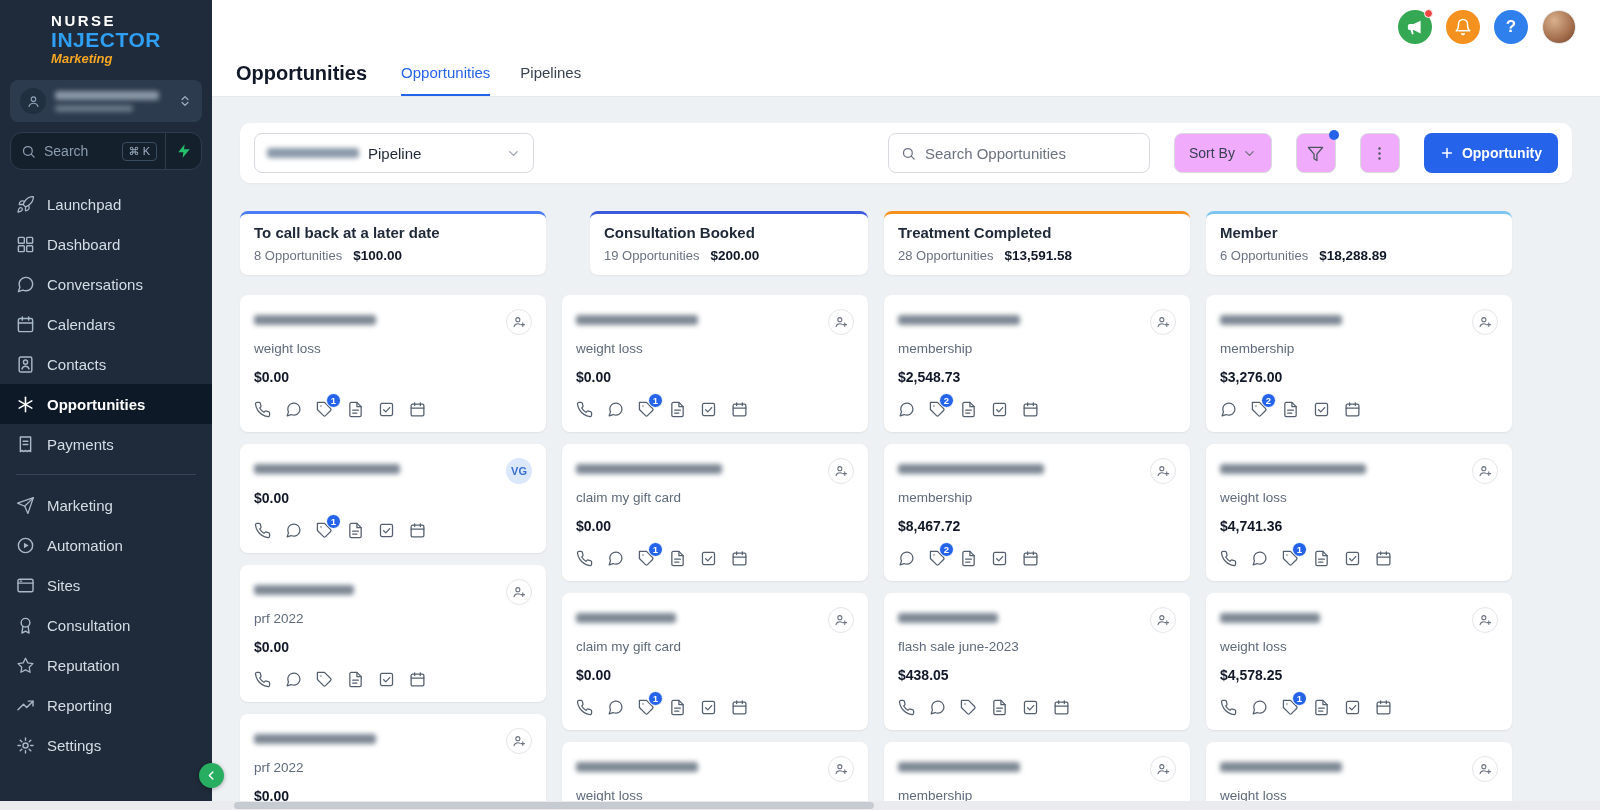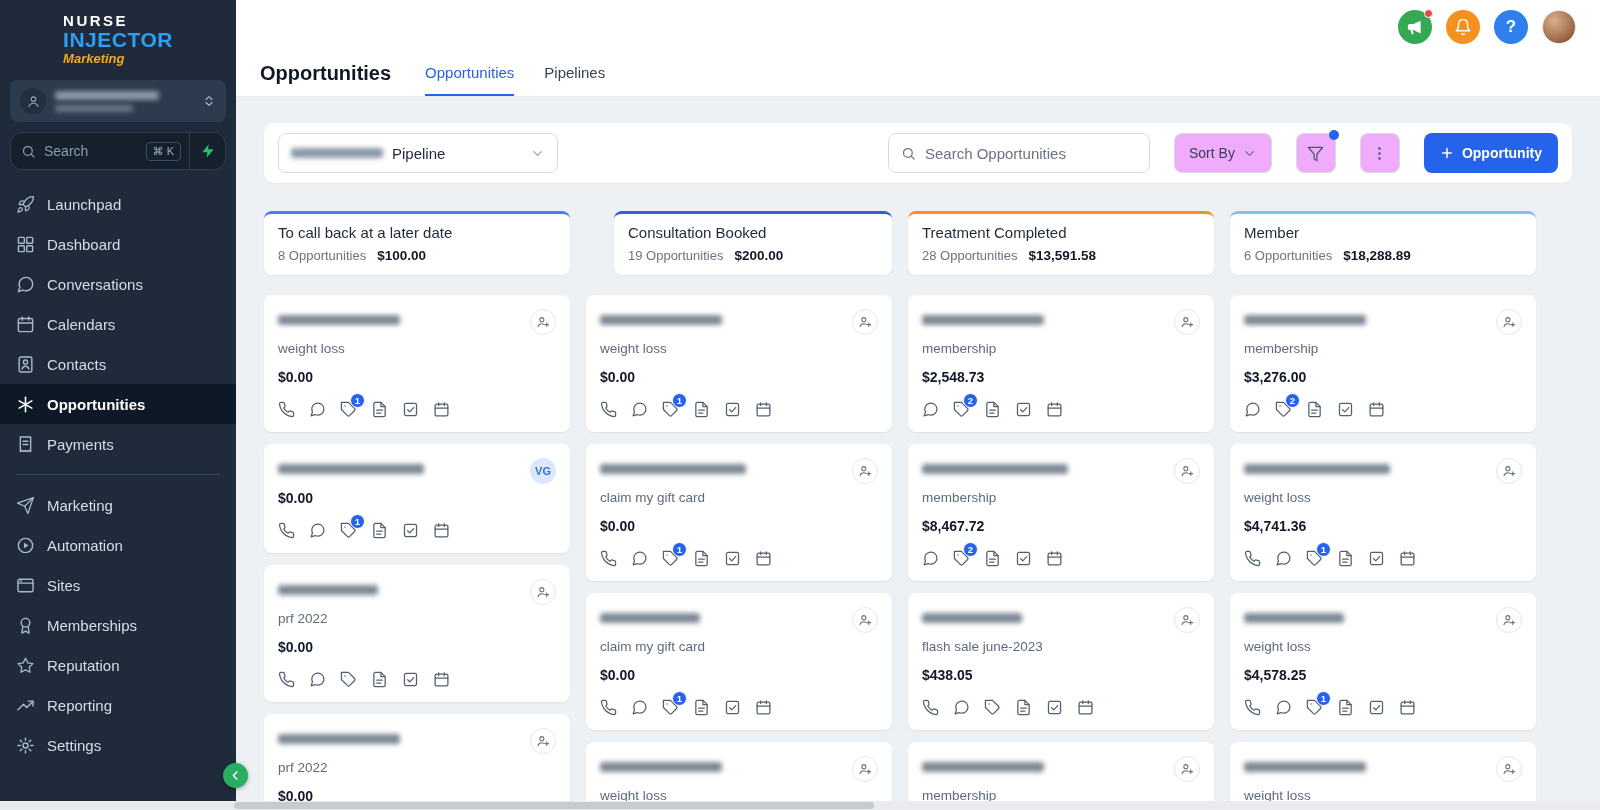--- a/index.html
+++ b/index.html
@@ -4,21 +4,21 @@
 <style>
   * { box-sizing: border-box; margin: 0; padding: 0; }
   html,body { width:1600px; height:810px; overflow:hidden; }
   body { font-family:"Liberation Sans", sans-serif; background:#eef1f4; color:#111827; }
   .icon svg { width:100%; height:100%; display:block; }
   .icon { display:inline-block; }
 
   .app { display:flex; width:100%; height:100%; }
 
   
-  .sidebar { width:236px; flex-shrink:0; background:#1f2b3a; position:relative; display:flex; flex-direction:column;justify-content:flex-end; }
+  .sidebar { width:212px; flex-shrink:0; background:#1f2b3a; position:relative; display:flex; flex-direction:column;justify-content:flex-end; }
   .logo { padding:13px 0 8px; text-align:center; line-height:1.08; }
   .logo-inner { display:inline-block; text-align:left; }
   .logo .l1 { color:#ffffff; font-weight:700; font-size:15px; letter-spacing:2.5px; }
   .logo .l2 { color:#2e9ff2; font-weight:800; font-size:21px; letter-spacing:.5px; }
   .logo .l3 { color:#f6a623; font-weight:700; font-style:italic; font-size:13px; }
   .account { margin:6px 10px 0; background:#2c3b4d; border-radius:8px; padding:8px 10px; display:flex; align-items:center; gap:9px; cursor:pointer; }
   .avatar-sm { width:26px; height:26px; border-radius:50%; background:#203041; color:#8fa3b8; display:flex; align-items:center; justify-content:center; flex-shrink:0; }
   .avatar-sm .icon { width:15px; height:15px; }
   .acct-lines { flex:1; display:flex; flex-direction:column; gap:5px; }
   .blur-bar { background:#8a98a8; border-radius:3px; filter:blur(2.5px); height:9px; }
@@ -72,21 +72,21 @@
   .icon-btn { width:40px; padding:0; justify-content:center; position:relative; color:#4b5563; }
   .icon-btn .icon { width:17px; height:17px; }
   .filter-dot { position:absolute; top:-4px; right:-4px; width:10px; height:10px; background:#2563eb; border-radius:50%; }
   .btn-primary { height:40px; border:none; background:#2563eb; color:#fff; border-radius:8px; display:flex; align-items:center; gap:8px; padding:0 16px; font-size:14px; font-weight:700; cursor:pointer; }
   .btn-primary .icon { width:14px; height:14px; }
 
   
   .board { display:flex; gap:16px; margin-top:28px; align-items:flex-start; }
   .column { width:306px; flex-shrink:0; display:flex; flex-direction:column; }
   .col-header { background:#fff; border-radius:8px; border-top:3px solid #4b7bf5; padding:10px 14px 12px; box-shadow:0 1px 2px rgba(16,24,40,.06); }
-  .col-title { font-size:15px; font-weight:400; color:#1f2937; margin-bottom:7px; }
+  .col-title { font-size:15px; font-weight:700; color:#1f2937; margin-bottom:7px; }
   .col-meta { display:flex; align-items:center; gap:11px; font-size:13px; }
   .col-count { color:#6b7280; }
   .col-total { color:#111827; font-weight:700; font-size:13.5px; }
   .cards { margin-top:20px; display:flex; flex-direction:column; gap:12px; }
   .card { background:#fff; border-radius:8px; padding:14px; box-shadow:0 1px 2px rgba(16,24,40,.07); cursor:pointer; }
   .card-top { display:flex; align-items:flex-start; justify-content:space-between; height:20px; margin-bottom:12px; }
   .blur-name { height:10px; margin-top:6px; background:#7d8894; }
   .card:nth-child(3n+1) .blur-name { width:122px; }
   .card:nth-child(3n+2) .blur-name { width:146px; }
   .card:nth-child(3n)   .blur-name { width:100px; }
@@ -257,21 +257,21 @@
           </span>
           <span>Sites</span>
         </div>
         <div class="nav-item">
           <span class="icon">
             <svg viewBox="0 0 24 24" fill="none" stroke="currentColor" stroke-width="1.8" stroke-linecap="round" stroke-linejoin="round">
               <circle cx="12" cy="8.5" r="5.5"></circle>
               <polyline points="8.7 13 7.5 21.5 12 19 16.5 21.5 15.3 13"></polyline>
             </svg>
           </span>
-          <span>Memberships</span>
+          <span>Consultation</span>
         </div>
         <div class="nav-item">
           <span class="icon">
             <svg viewBox="0 0 24 24" fill="none" stroke="currentColor" stroke-width="1.6" stroke-linecap="round" stroke-linejoin="round">
               <polygon points="12 2.8 14.9 8.7 21.4 9.6 16.7 14.2 17.8 20.6 12 17.6 6.2 20.6 7.3 14.2 2.6 9.6 9.1 8.7"></polygon>
             </svg>
           </span>
           <span>Reputation</span>
         </div>
         <div class="nav-item">

